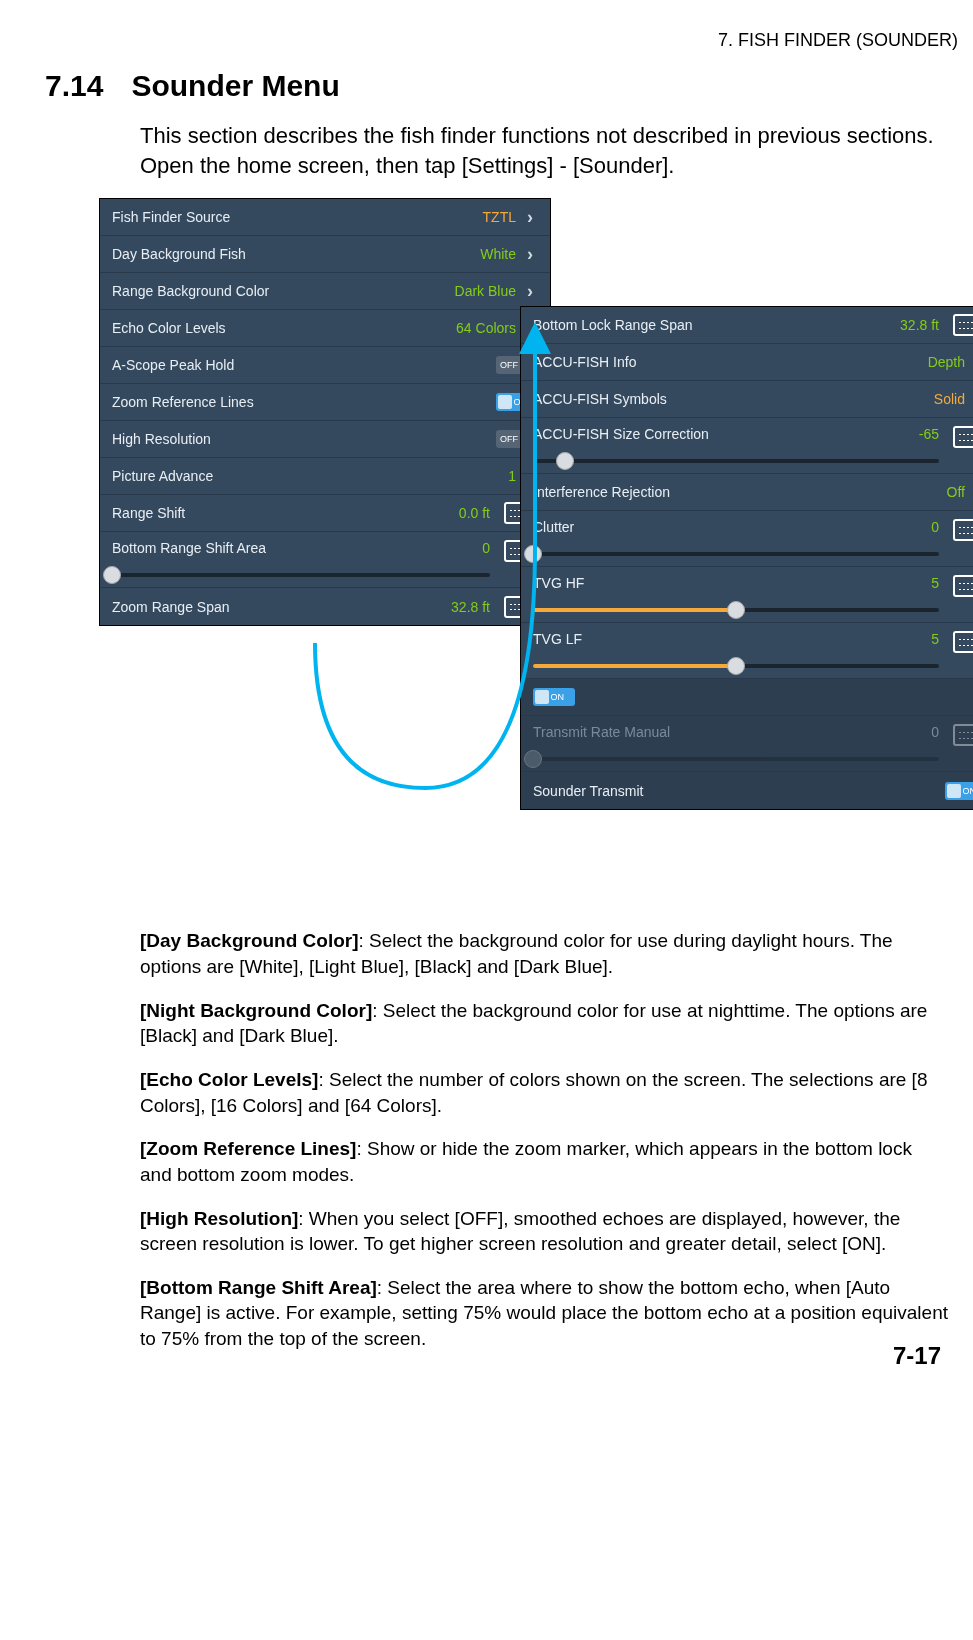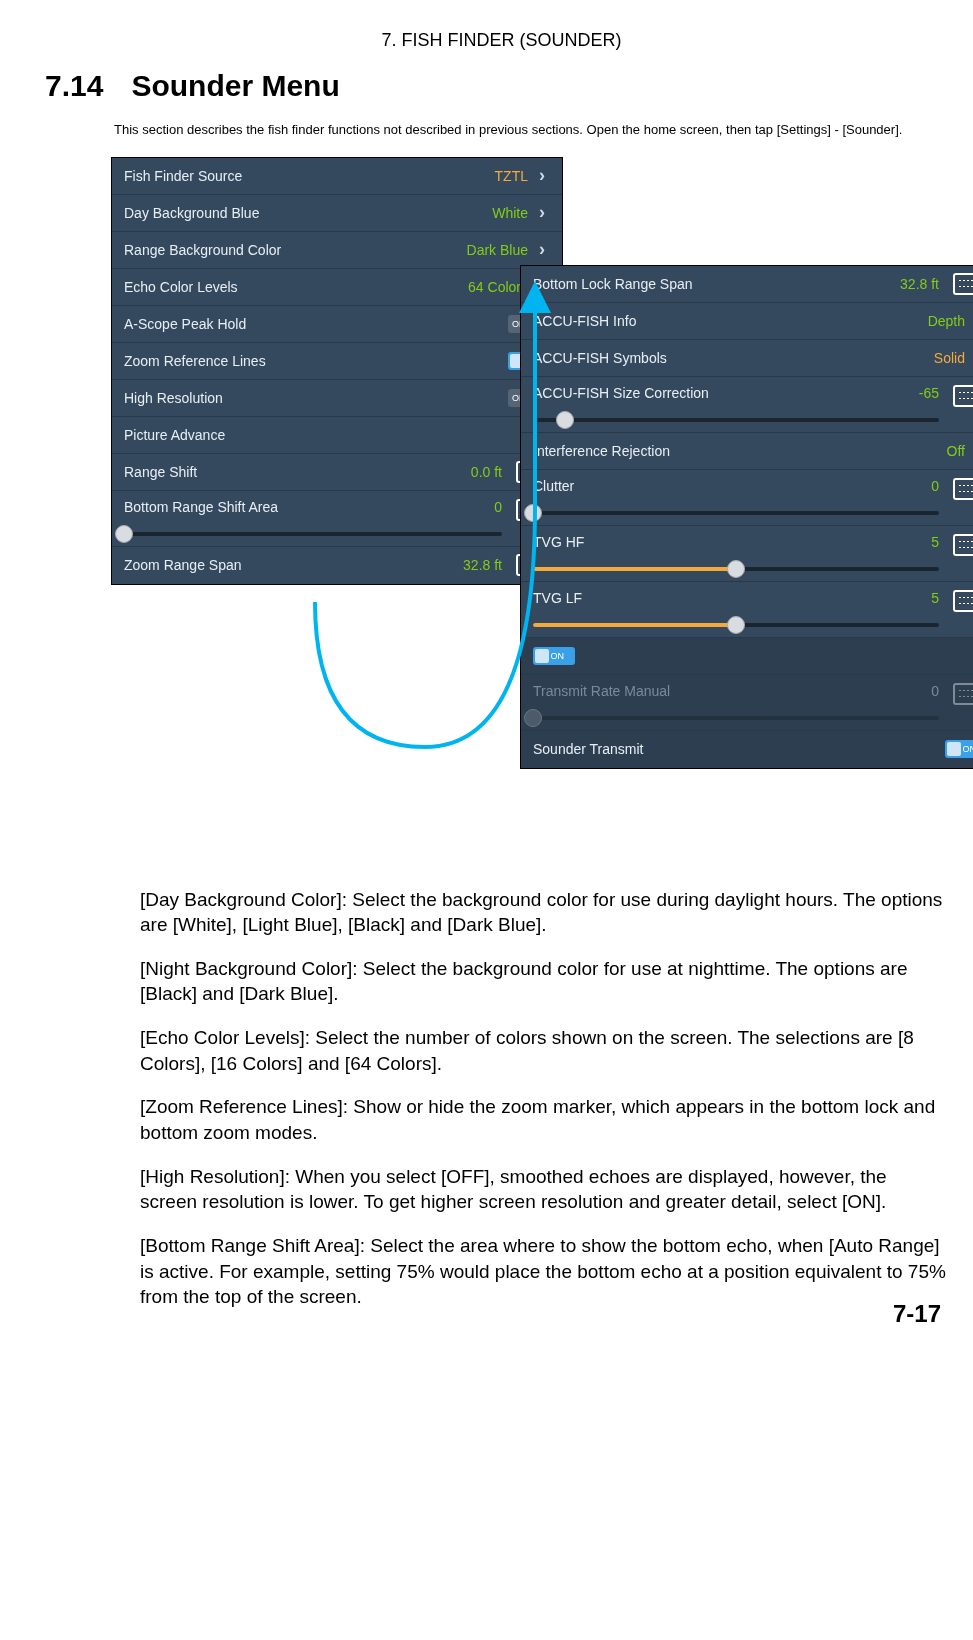--- a/index.html
+++ b/index.html
@@ -5,50 +5,50 @@
   * { margin: 0; padding: 0; box-sizing: border-box; }
   body {
     font-family: Arial, Helvetica, sans-serif;
     background: #fff;
     width: 973px;
     padding: 30px 15px 30px 45px;
     color: #000;
     position: relative;
   }
   .header-right {
-    text-align: center;
+    text-align: right;
     font-size: 18px;
     margin-bottom: 18px;
     padding-right: 0;
   }
   .section-title {
     font-size: 30px;
     font-weight: bold;
     margin-bottom: 18px;
   }
   .section-num { display: inline-block; margin-right: 28px; }
   .intro {
-    margin-left: 69px;
-    font-size: 13px;
+    margin-left: 95px;
+    font-size: 22px;
     line-height: 1.35;
     margin-bottom: 18px;
   }
   .screens-area {
     position: relative;
     height: 730px;
     margin-left: 50px;
   }
   .panel {
     position: absolute;
     background: #34495e;
     border: 1px solid #000;
     font-size: 14px;
     color: #fff;
   }
-  .panel-left { left: 16px; top: 0; width: 452px; }
+  .panel-left { left: 4px; top: 0; width: 452px; }
   .panel-right { left: 425px; top: 108px; width: 480px; }
   .row {
     display: flex;
     align-items: center;
     justify-content: space-between;
     padding: 0 12px;
     height: 37px;
     border-bottom: 1px solid #28394b;
     position: relative;
   }
@@ -118,21 +118,21 @@
     width: 380px; height: 580px;
     pointer-events: none;
   }
   .desc-block {
     margin-left: 95px;
     margin-right: 10px;
     font-size: 19px;
     line-height: 1.35;
   }
   .desc-block p { margin-bottom: 18px; }
-  .desc-block b { font-weight: normal; }
+  .desc-block b { font-weight: bold; }
   .page-num {
     position: absolute;
     bottom: 30px; right: 32px;
     font-size: 24px; font-weight: bold;
   }
 </style>
 </head>
 <body>
 
 <div class="header-right">7.  FISH FINDER (SOUNDER)</div>
@@ -145,21 +145,21 @@
 
 <div class="screens-area">
 
   <div class="panel panel-left">
     <div class="row">
       <span class="label">Fish Finder Source</span>
       <span class="value orange">TZTL</span>
       <span class="chevron"></span>
     </div>
     <div class="row">
-      <span class="label">Day Background Blue</span>
+      <span class="label">Day Background Fish</span>
       <span class="value">White</span>
       <span class="chevron"></span>
     </div>
     <div class="row">
       <span class="label">Range Background Color</span>
       <span class="value">Dark Blue</span>
       <span class="chevron"></span>
     </div>
     <div class="row">
       <span class="label">Echo Color Levels</span>

